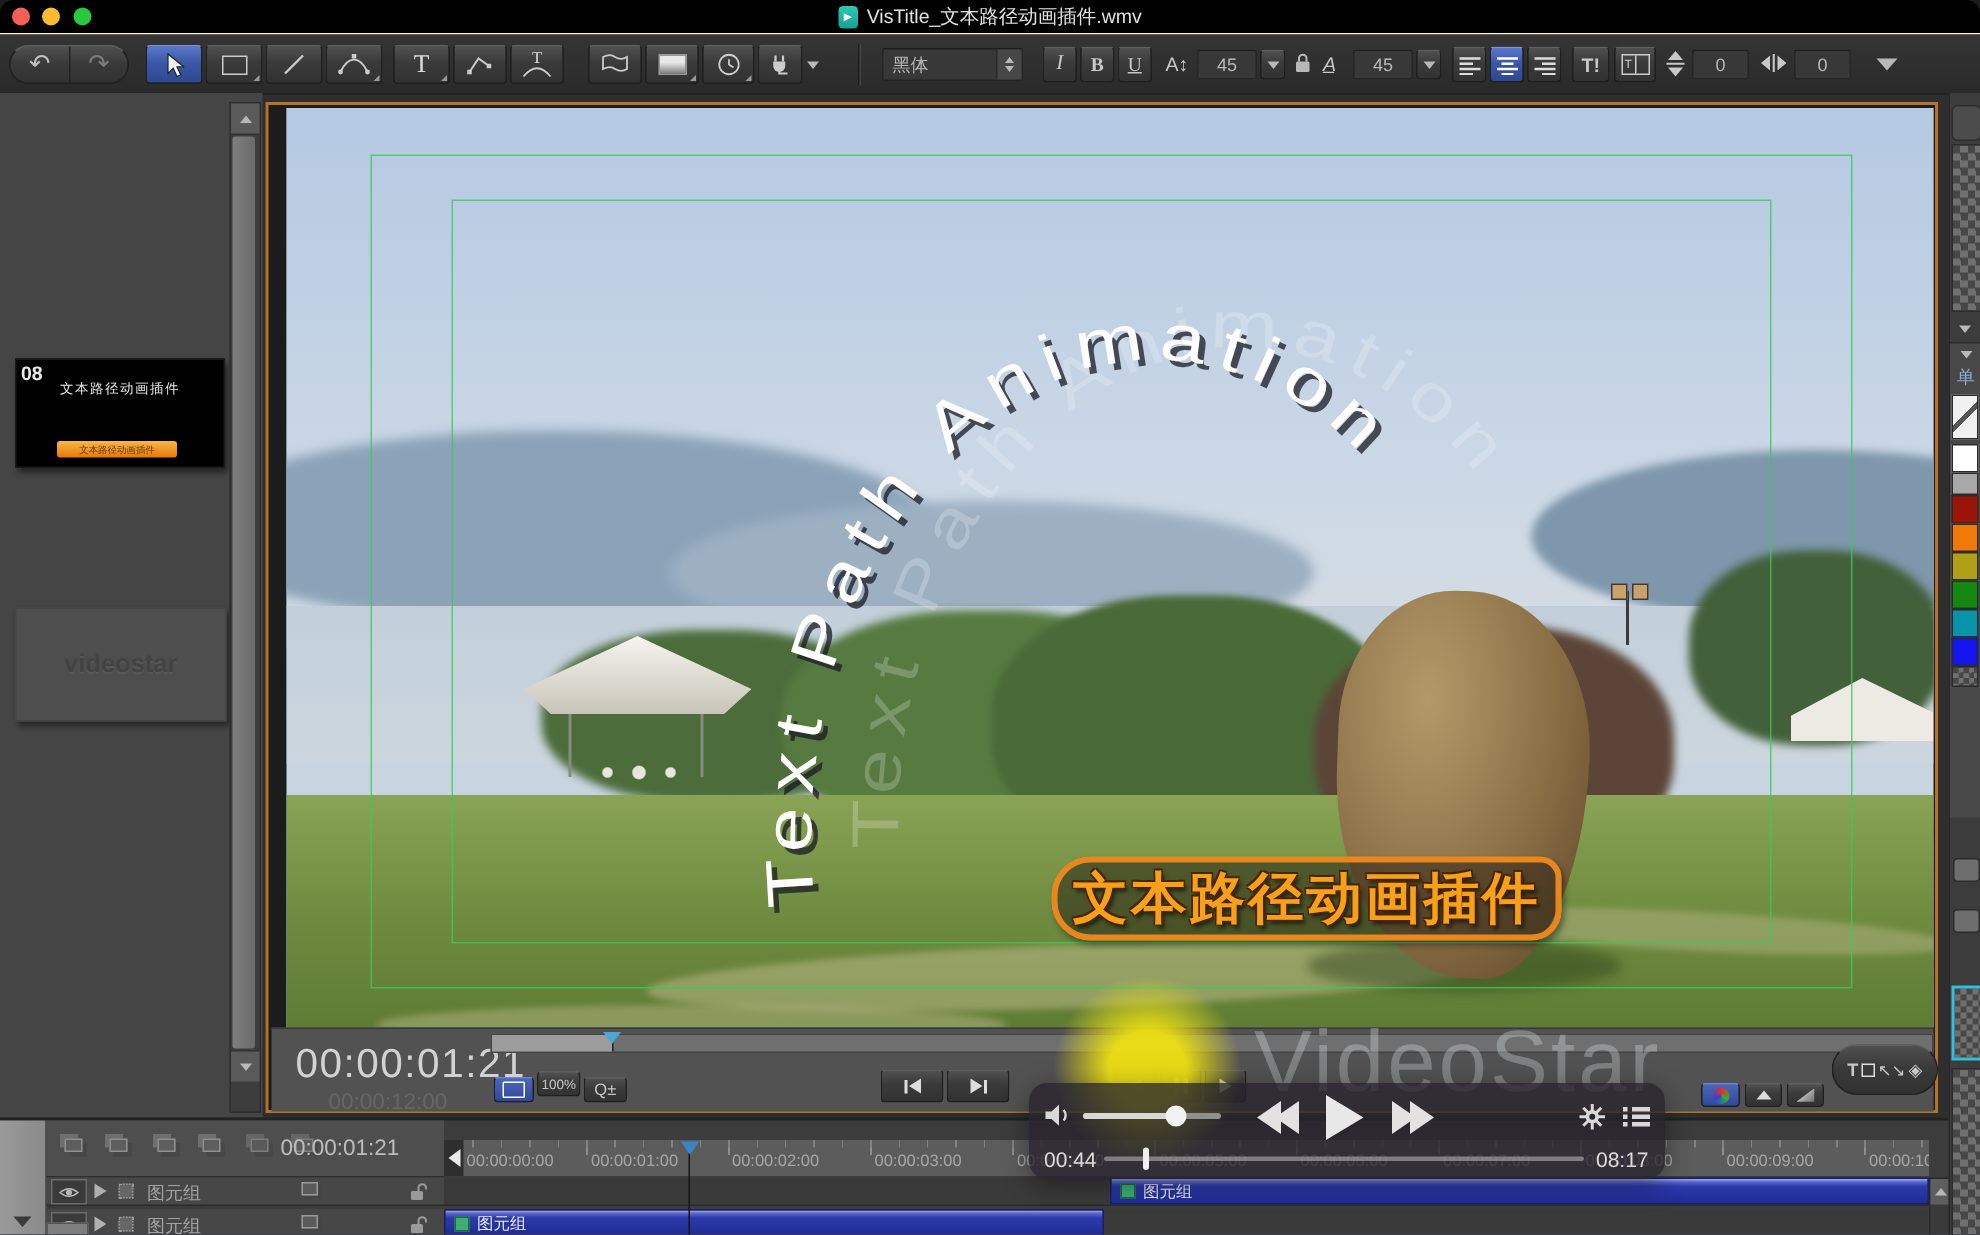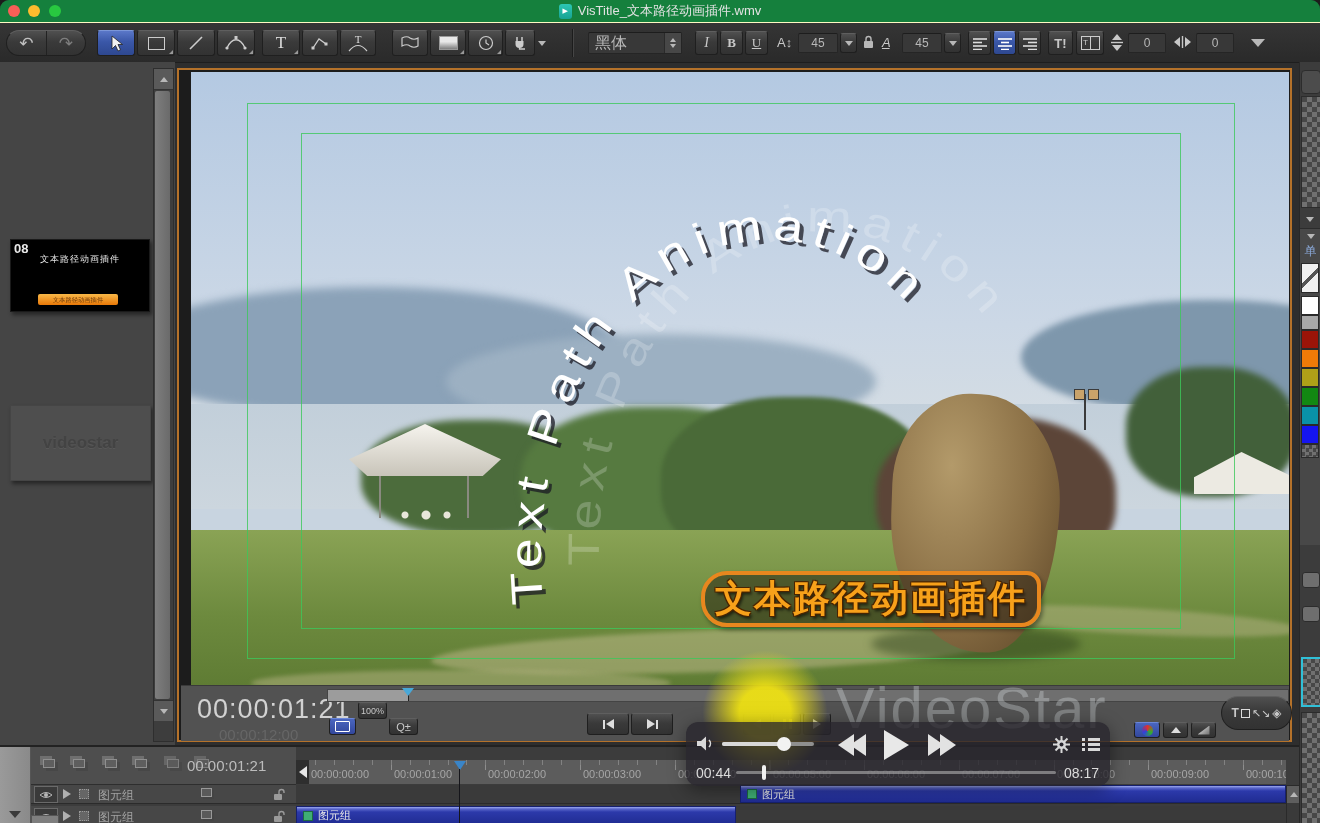--- a/index.html
+++ b/index.html
@@ -23,21 +23,21 @@
   .clip{background:linear-gradient(180deg,#9ca9ef 0,#5966ca 2px,#2c39aa 5px,#202c92 100%);border:1px solid #16206e;box-sizing:border-box;
         display:flex;align-items:center;color:#e8e8e8;font-size:11px;overflow:hidden;}
   .swb{width:18px;box-sizing:border-box;border:1px solid #2a2a2a;}
   .mini-ban{position:absolute;border-radius:5px;display:flex;align-items:center;justify-content:center;overflow:hidden;white-space:nowrap;}
 </style>
 </head>
 <body>
 
 <div id="app">
 
-  <div class="abs" style="left:0;top:0;width:1320px;height:22px;background:#15803d;border-bottom:1px solid #fef9c3;">
+  <div class="abs" style="left:0;top:0;width:1320px;height:22px;background:#000000;border-bottom:1px solid #fef9c3;">
     <div class="abs" style="left:8px;top:5px;width:12px;height:12px;border-radius:50%;background:#f85f57;"></div>
     <div class="abs" style="left:28px;top:5px;width:12px;height:12px;border-radius:50%;background:#fdbc2e;"></div>
     <div class="abs" style="left:49px;top:5px;width:12px;height:12px;border-radius:50%;background:#28c840;"></div>
     <div class="abs flex" style="left:0;top:0;width:1320px;height:22px;gap:6px;">
       <span class="flex" style="width:13px;height:15px;border-radius:3px;background:linear-gradient(#2cc8b4,#17a293);color:#fff;font-size:7px;">▶</span>
       <span style="color:#e2e2e2;font-size:13px;">VisTitle_文本路径动画插件.wmv</span>
     </div>
   </div>
 
   <div class="abs" style="left:0;top:23px;width:1320px;height:39px;background:linear-gradient(#353535,#2a2a2a);border-bottom:1px solid #1e1e1e;">
@@ -104,21 +104,21 @@
           <path d="M3.5 6 H11.5 V9 A4 4 0 0 1 3.5 9 Z" fill="#ccc"></path>
           <path d="M7.5 12 V14 H13" stroke="#ccc" fill="none" stroke-width="1.3"></path>
         </svg>
     </div>
     <div class="abs flex" style="left:537px;top:14px;width:10px;height:12px;">
         <span class="tri-dn"></span>
       </div>
     <div class="abs" style="left:572px;top:6px;width:1px;height:28px;background:#1c1c1c;border-right:1px solid #454545;"></div>
 
     <div class="abs inset" style="left:588px;top:9px;width:94px;height:22px;">
-      <span style="flex:1;padding-left:6px;font-size:16px;">黑体</span>
+      <span style="flex:1;padding-left:6px;font-size:12px;">黑体</span>
       <span class="flex" style="flex-direction:column;width:16px;height:100%;background:#474747;border-left:1px solid #2a2a2a;gap:2px;">
         <span class="tri-up" style="border-bottom-width:4px;border-left-width:3px;border-right-width:3px;"></span>
         <span class="tri-dn" style="border-top-width:4px;border-left-width:3px;border-right-width:3px;"></span>
       </span>
     </div>
     <div class="abs tb" style="left:695px;top:8px;width:23px;height:24px;font-family:'Liberation Serif',serif;font-style:italic;font-size:14px;">
         <span>I</span>
       </div>
     <div class="abs tb" style="left:720px;top:8px;width:23px;height:24px;font-family:'Liberation Serif',serif;font-weight:bold;font-size:13px;">
         <span>B</span>
@@ -286,21 +286,21 @@
       <div class="abs" style="left:38px;top:40px;font-size:15px;color:#666;">00:00:12:00</div>
 
       <div class="abs" style="left:146px;top:3px;width:960px;height:11px;background:#6f6f6f;border:1px solid #444;">
         <div style="position:absolute;left:0;top:0;width:80px;height:100%;background:#9c9c9c;"></div>
         <div style="position:absolute;left:80px;top:0;width:1px;height:100%;background:#222;"></div>
         <div style="position:absolute;left:74px;top:-2px;width:0;height:0;border-left:6px solid transparent;border-right:6px solid transparent;border-top:8px solid #49a8d8;"></div>
       </div>
       <div class="abs tb" style="left:148px;top:32px;width:27px;height:17px;background:linear-gradient(#4a66c0,#32479c);border-top-color:#6a86d8;">
           <span style="width:13px;height:9px;border:1.5px solid #fff;border-radius:1px;"></span>
         </div>
-      <div class="abs tb" style="left:177px;top:16px;width:29px;height:17px;font-size:9px;">
+      <div class="abs tb" style="left:177px;top:28px;width:29px;height:17px;font-size:9px;">
           <span>100%</span>
         </div>
       <div class="abs tb" style="left:208px;top:32px;width:29px;height:17px;font-size:11px;">
           <span>Q±</span>
         </div>
 
       <div class="abs tb" style="left:406px;top:27px;width:42px;height:22px;gap:1px;">
         <span style="width:2px;height:9px;background:#ddd;"></span>
           <span style="width:0;height:0;border-top:5px solid transparent;border-bottom:5px solid transparent;border-right:8px solid #ddd;"></span>
       </div>

